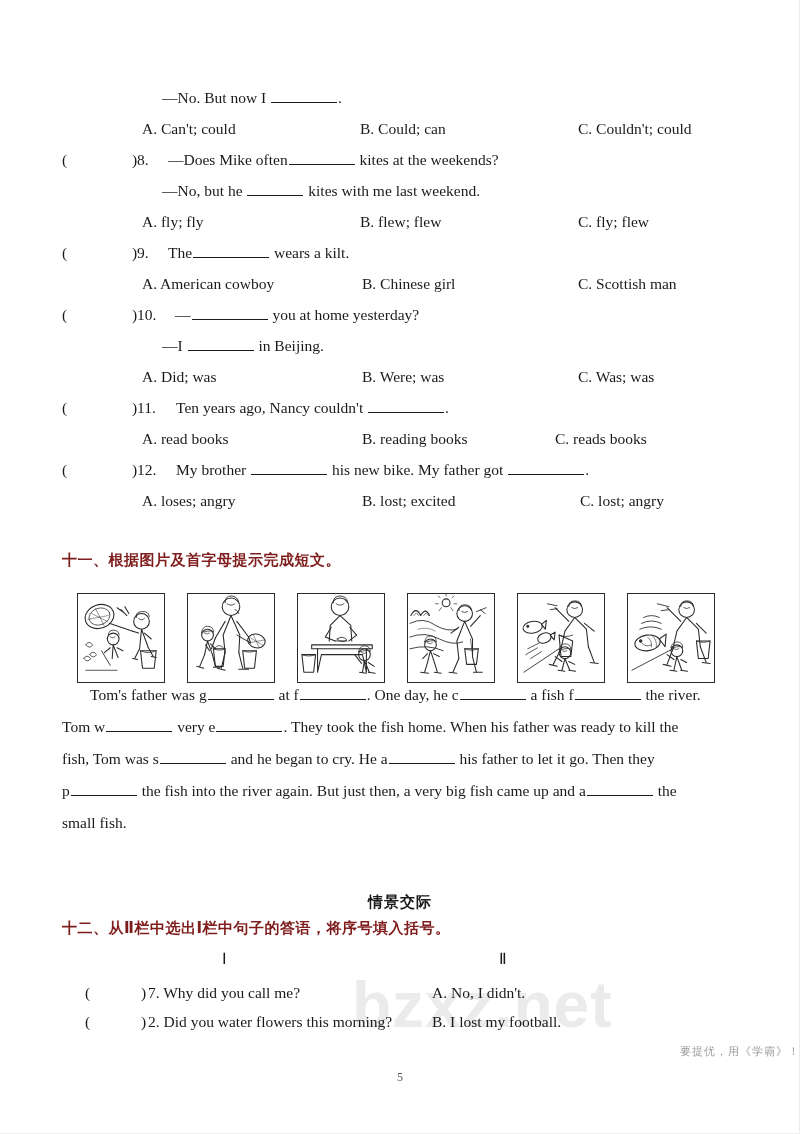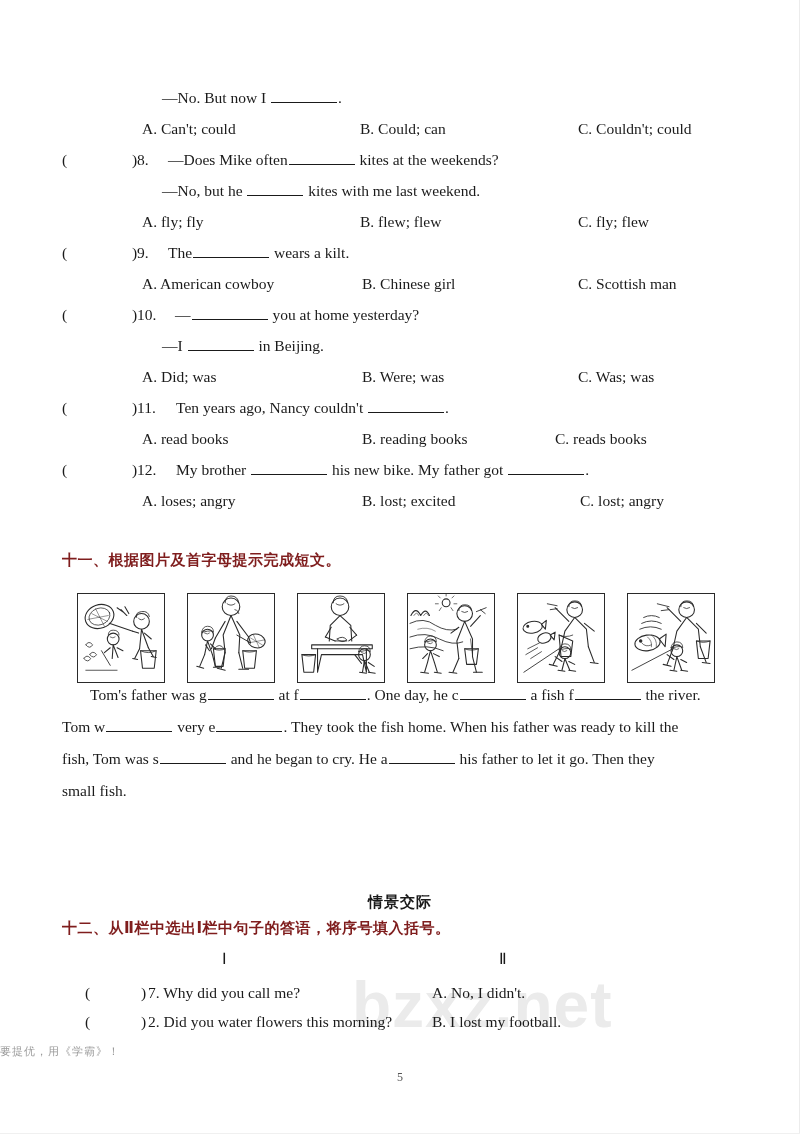--- a/index.html
+++ b/index.html
@@ -210,21 +210,21 @@
   .m-paren .open { display: inline-block; width: 56px; }
   .m-left  { position: absolute; left: 148px; top: 0; }
   .m-right { position: absolute; left: 432px; top: 0; }
 
   
   #footer-slogan {
     position: absolute;
     left: 0;
     top: 1044px;
     width: 800px;
-    text-align: left;
+    text-align: right;
     font-family: "DejaVu Sans", "Liberation Sans", sans-serif;
     font-size: 11px;
     color: #9a9a9a;
     letter-spacing: 1px;
   }
   #page-number {
     position: absolute;
     left: 0;
     top: 1070px;
     width: 800px;
@@ -492,20 +492,21 @@
       </div>
     </div>
 
     <div id="passage">
       <div class="p-line first"><span>Tom's father was g</span><span class="blank b-lg"></span><span> at f</span><span class="blank b-lg"></span><span>. One day, he c</span><span class="blank b-lg"></span><span> a fish f</span><span class="blank b-lg"></span><span> the river.</span></div>
 
       <div class="p-line"><span>Tom w</span><span class="blank b-lg"></span><span> very e</span><span class="blank b-lg"></span><span>. They took the fish home. When his father was ready to kill the</span></div>
 
       <div class="p-line"><span>fish, Tom was s</span><span class="blank b-lg"></span><span> and he began to cry. He a</span><span class="blank b-lg"></span><span> his father to let it go. Then they</span></div>
 
+      <div class="p-line"><span>p</span><span class="blank b-lg"></span><span> the fish into the river again. But just then, a very big fish came up and a</span><span class="blank b-lg"></span><span> the</span></div>
 
       <div class="p-line"><span>small fish.</span></div>
     </div>
 
     <div class="cn-center" style="top:893px">情景交际</div>
     <div class="cn-heading" style="top:919px">十二、从Ⅱ栏中选出Ⅰ栏中句子的答语，将序号填入括号。</div>
 
     <div id="match-cols">
       <span class="col-head col-head-i">Ⅰ</span>
       <span class="col-head col-head-ii">Ⅱ</span>

